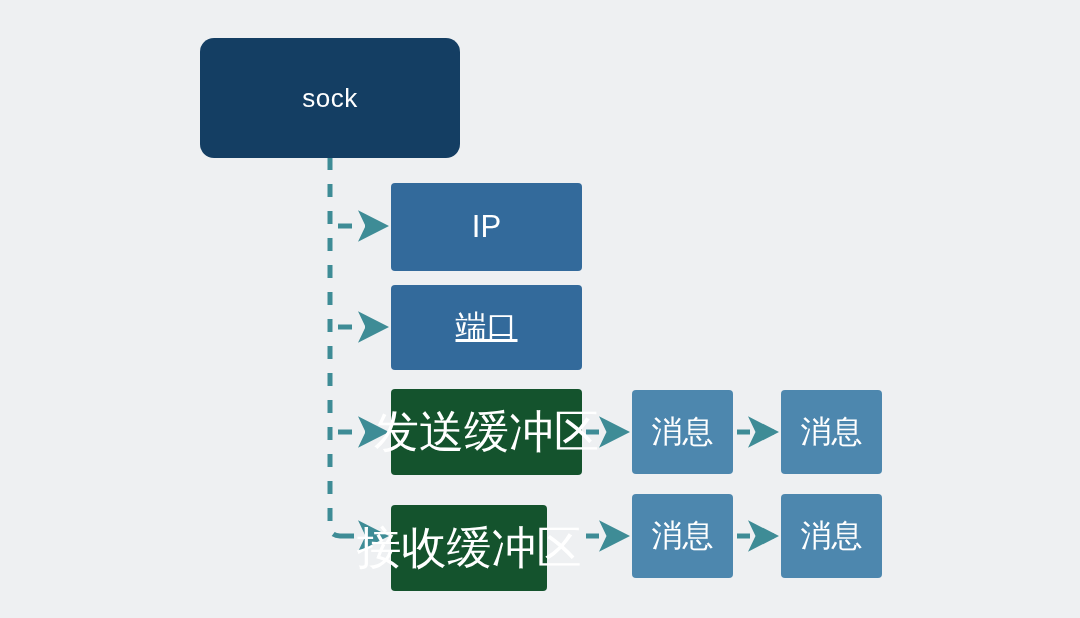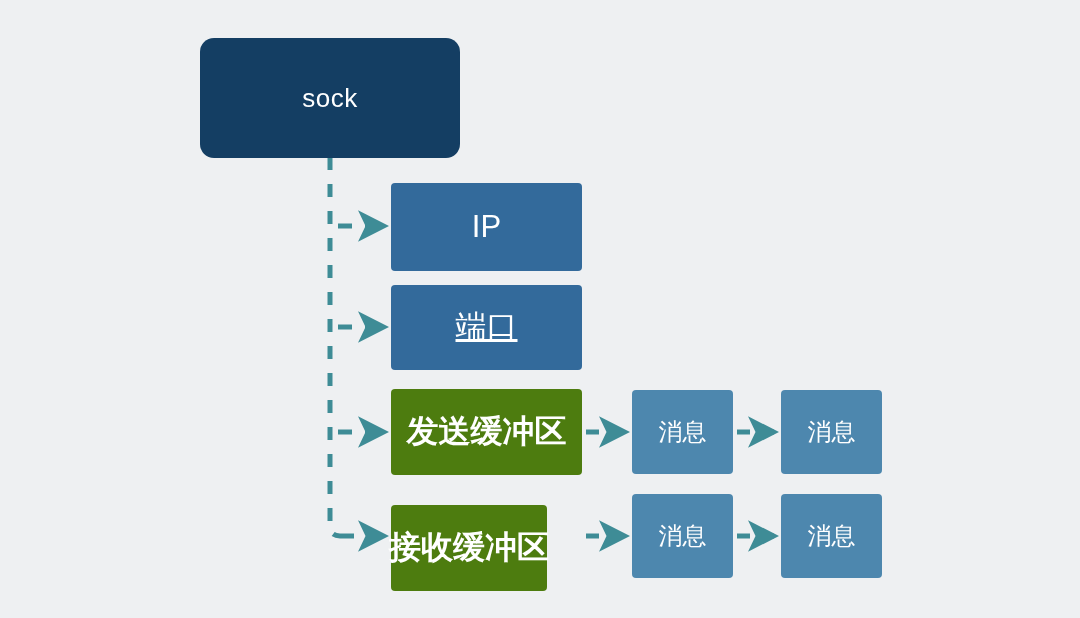--- a/index.html
+++ b/index.html
@@ -41,27 +41,26 @@
     background: #143e63;
     border-radius: 14px;
     font-size: 26px;
     letter-spacing: 0.5px;
   }
   .node.attr {
     background: #336a9b;
     font-size: 31px;
   }
   .node.buffer {
-    background: #4d7c0f;
-    font-size: 32px;
-    font-weight: bold;
+    background: #14532d;
+    font-size: 45px;
   }
   .node.msg {
     background: #4d87ae;
-    font-size: 24px;
+    font-size: 31px;
   }
 </style>
 </head>
 <body>
 
 <div id="canvas">
 
   <svg id="edges" viewBox="0 0 1080 618" xmlns="http://www.w3.org/2000/svg">
     <defs>
       <marker id="arrowhead" markerWidth="7" markerHeight="7" refX="5.6" refY="3.5" orient="auto" markerUnits="strokeWidth">

